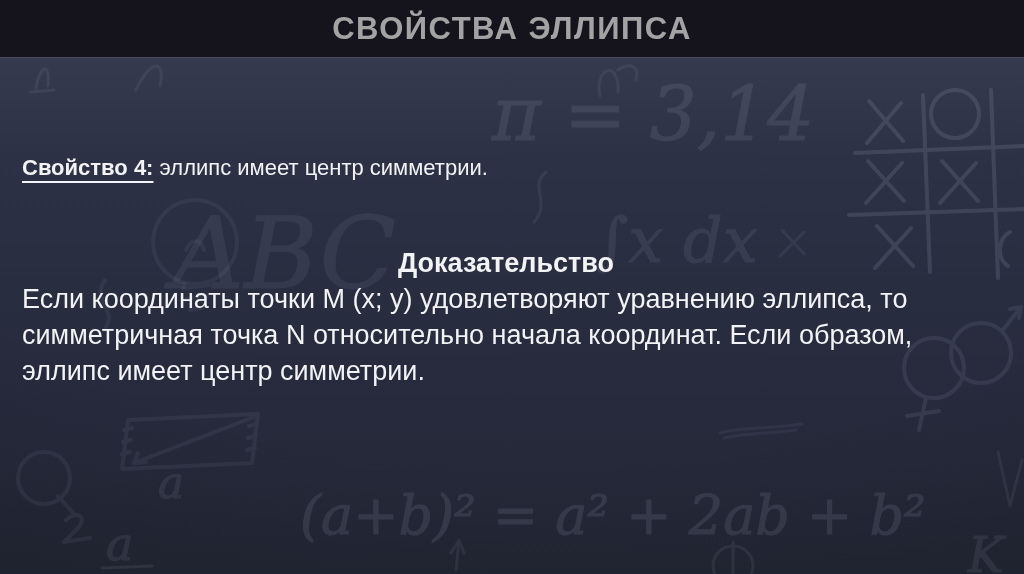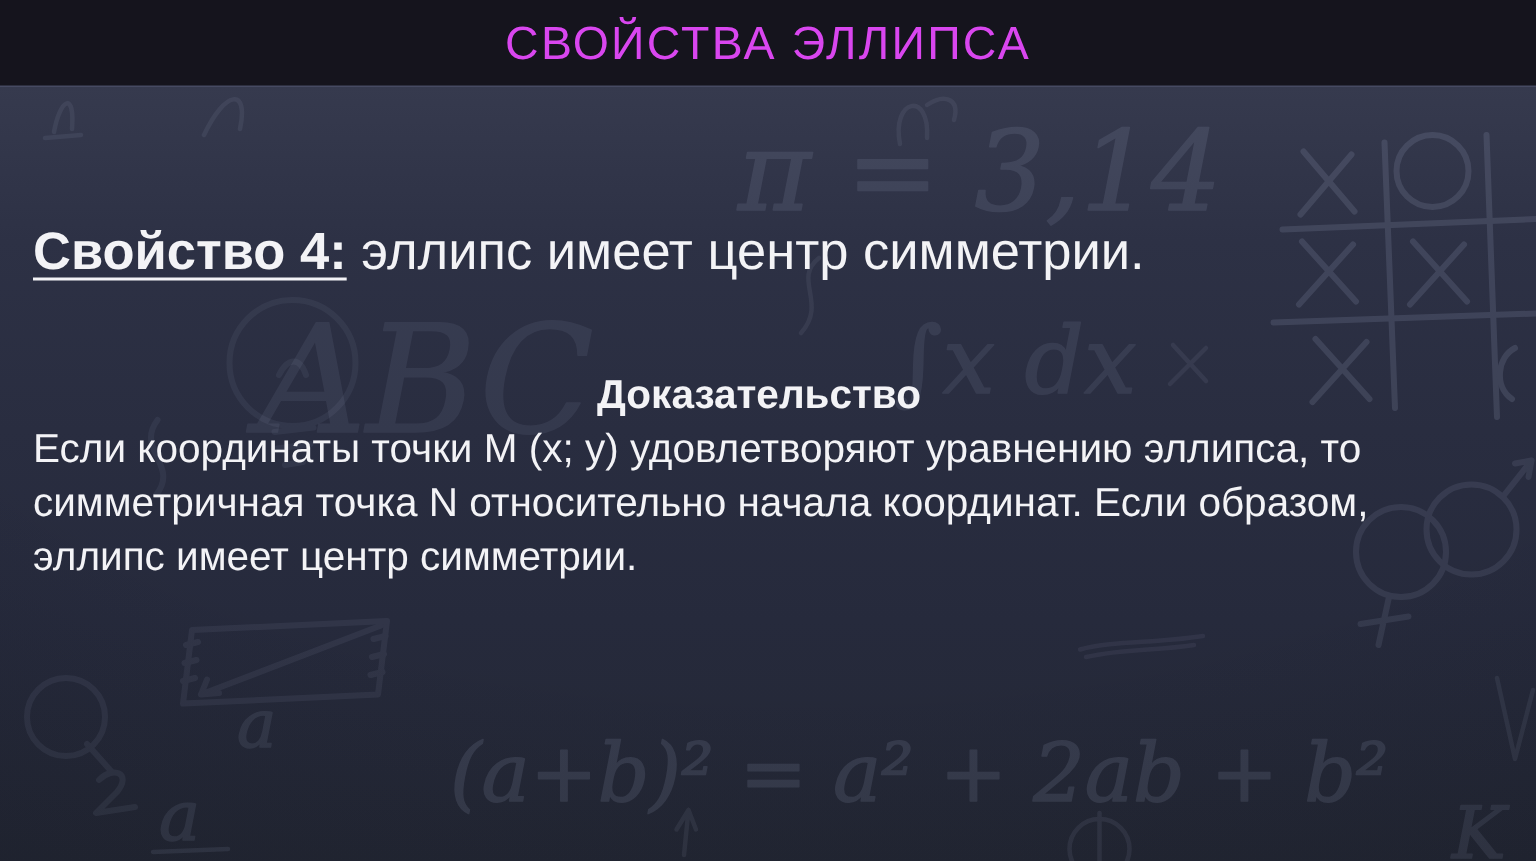--- a/index.html
+++ b/index.html
@@ -28,35 +28,35 @@
     top: 0; left: 0; right: 0;
     height: 57px;
     background: #15141d;
     box-shadow: 0 1px 0 rgba(90,96,124,0.45);
     display: flex;
     align-items: center;
     justify-content: center;
   }
   .slide-title {
     margin: 0;
-    color: #d946ef;
+    color: #a3a3a3;
     font-size: 31px;
-    font-weight: 400;
+    font-weight: 700;
     letter-spacing: 1.5px;
     white-space: nowrap;
   }
   .content {
     position: absolute;
     top: 57px; left: 0; right: 0; bottom: 0;
     padding: 0 34px 0 22px;
     color: #f3f3f6;
   }
   .property-line {
     margin: 93px 0 0 0;
-    font-size: 35px;
+    font-size: 22px;
     line-height: 36px;
   }
   .property-label {
     font-weight: 700;
     text-decoration: underline;
     text-decoration-thickness: 2px;
     text-underline-offset: 6px;
   }
   .property-rest { white-space: pre-wrap; }
   .proof-heading {

